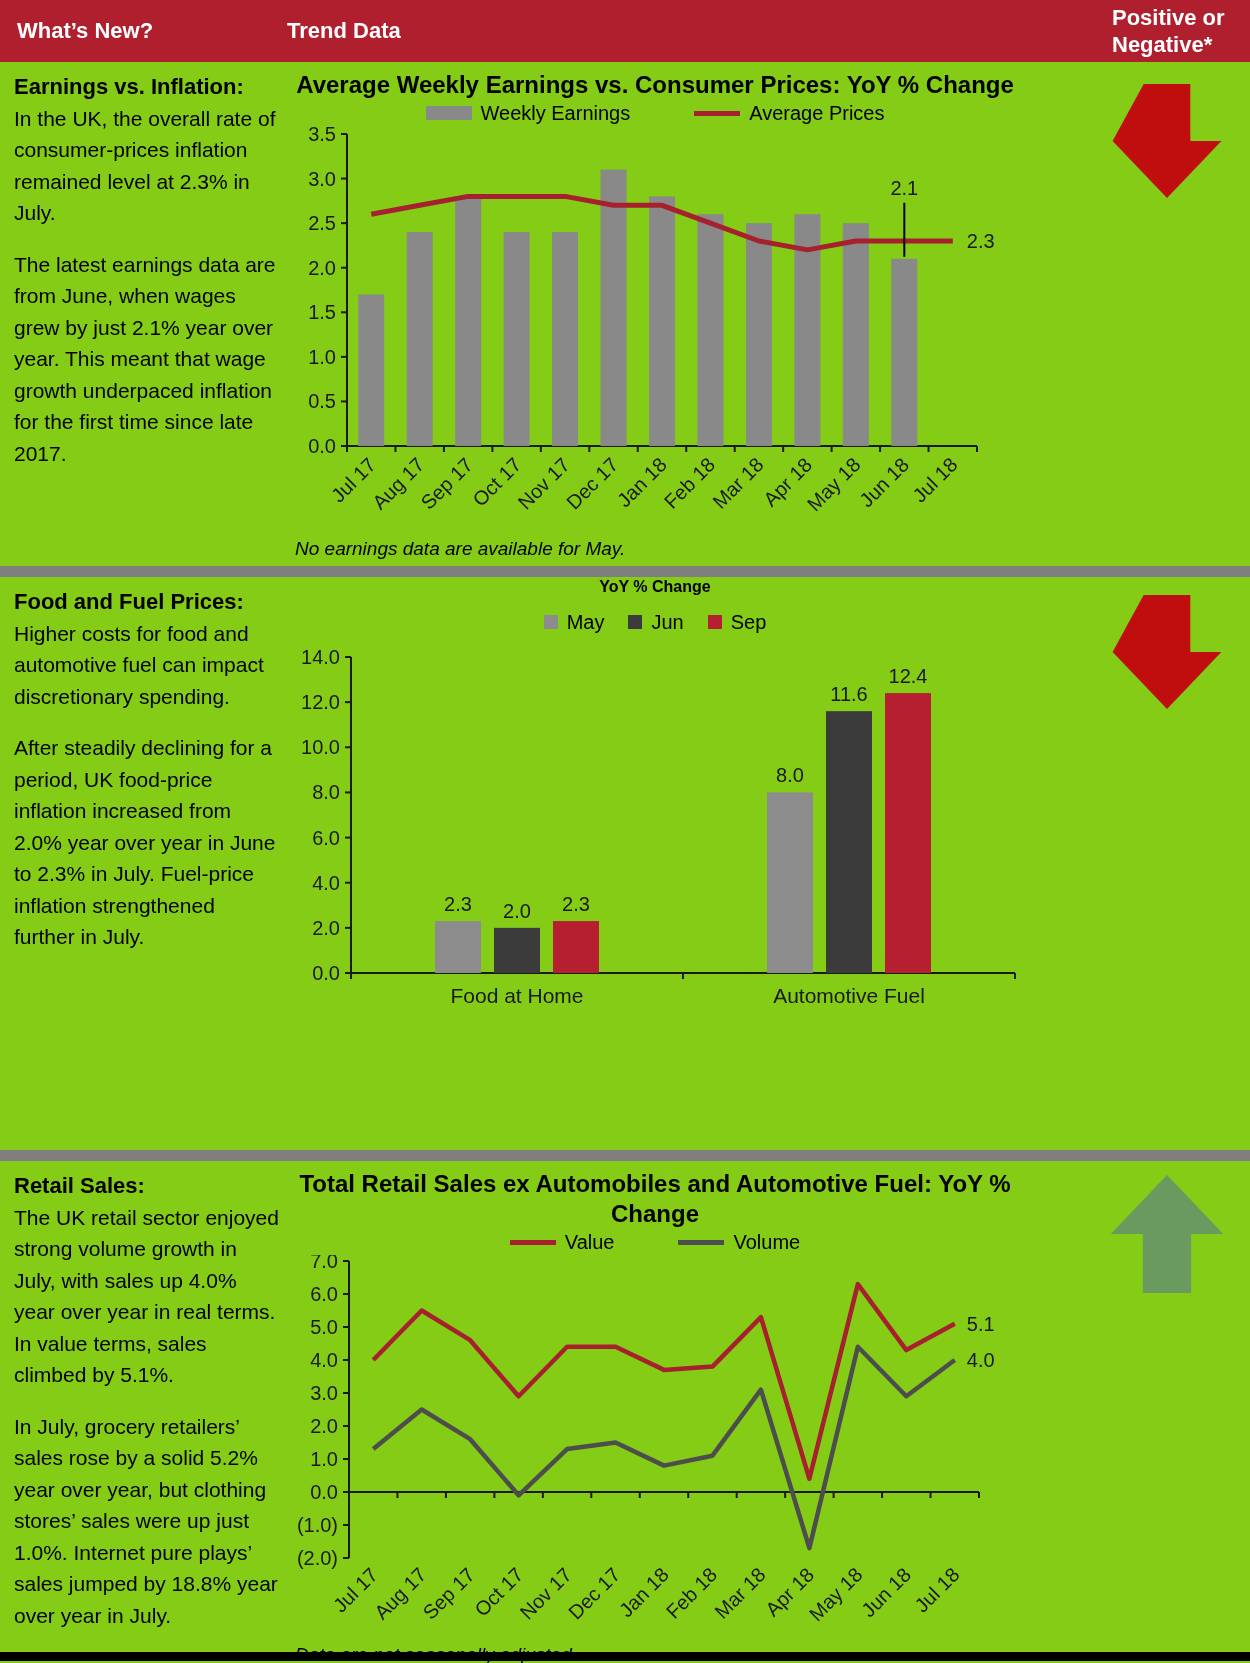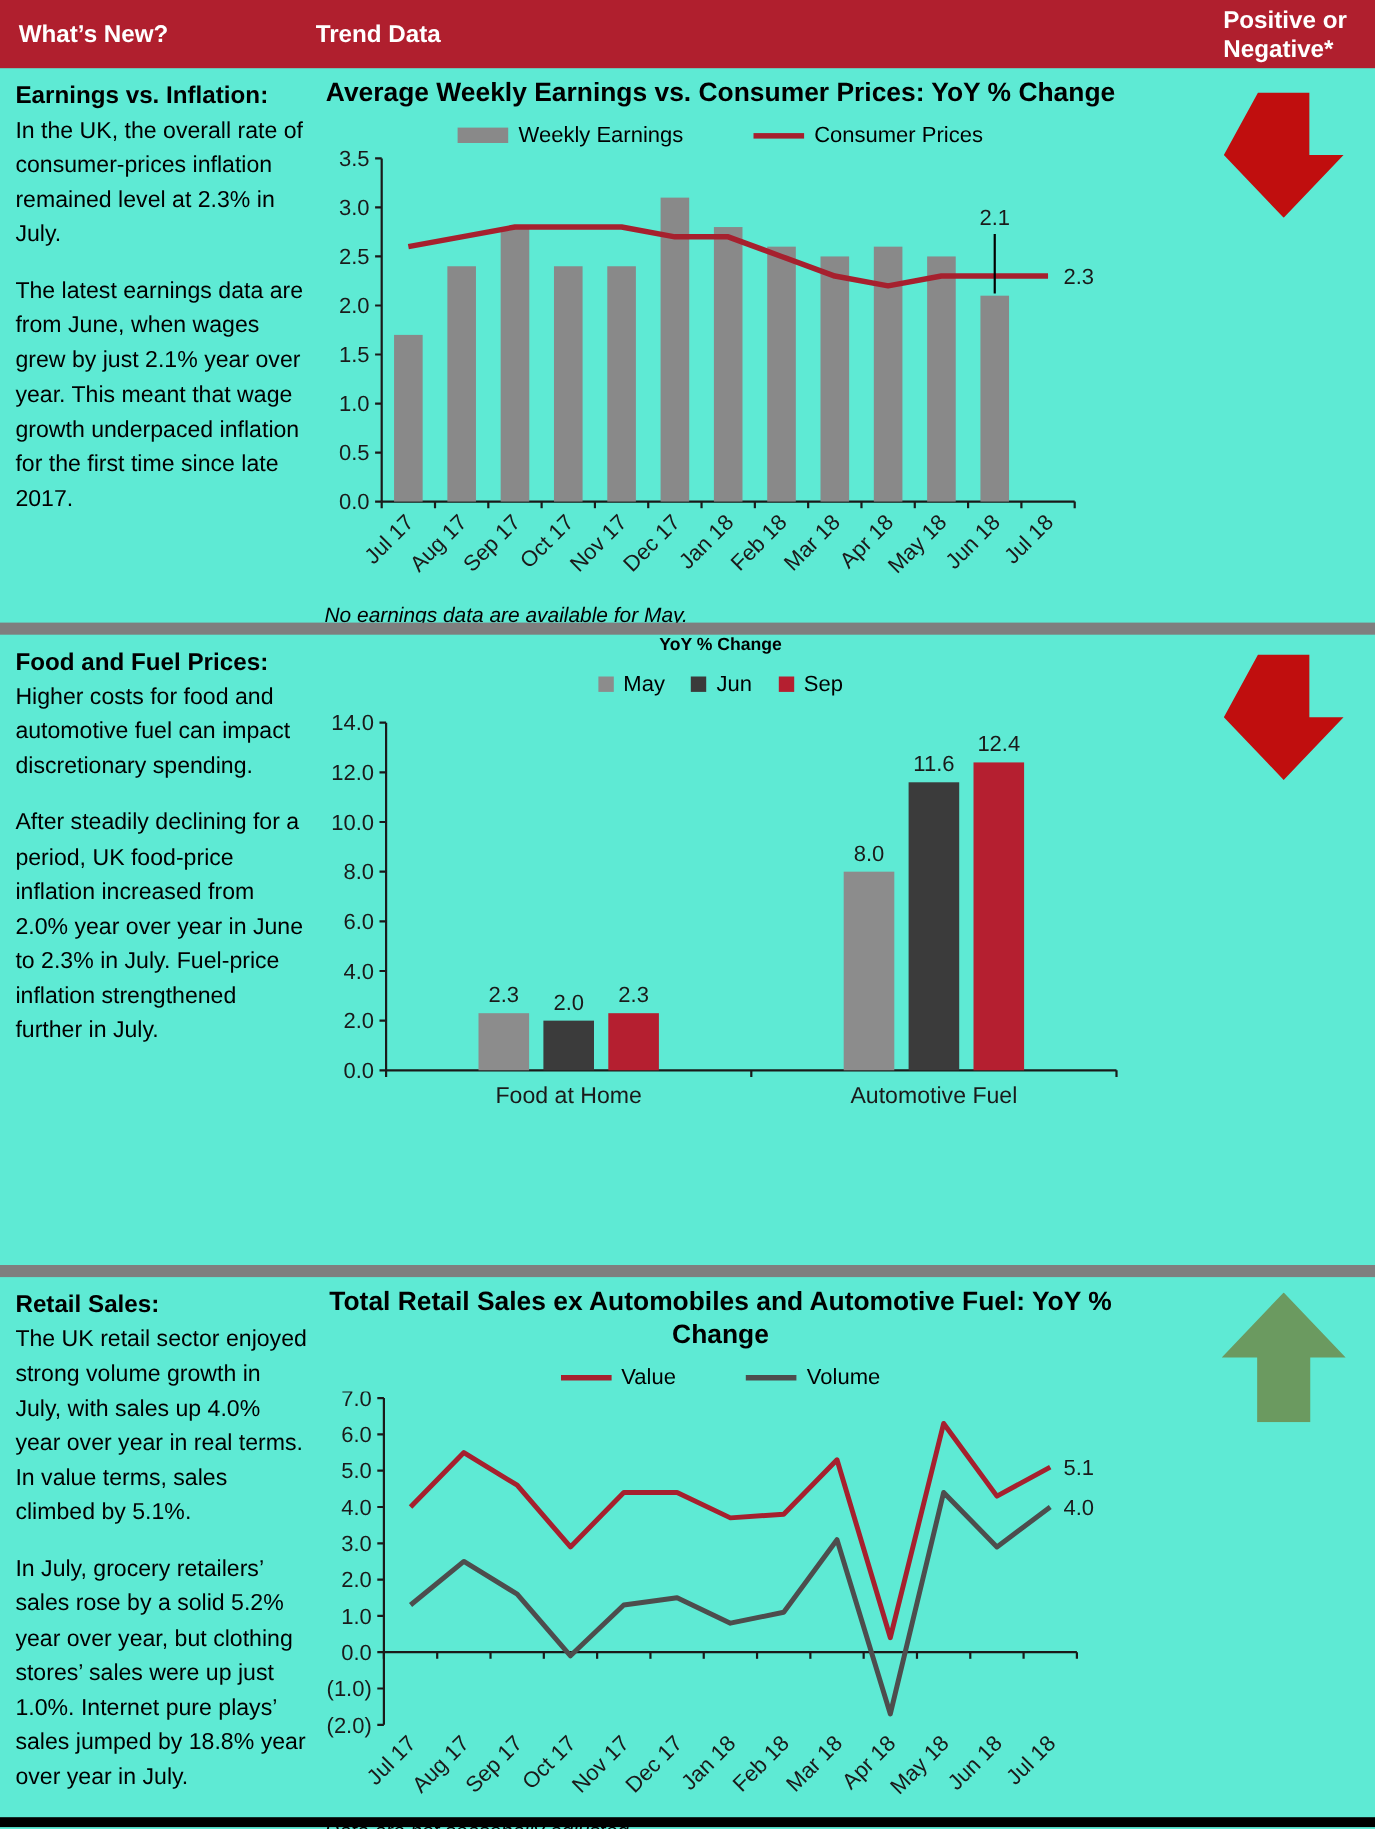--- a/index.html
+++ b/index.html
@@ -1,17 +1,17 @@
 <!DOCTYPE html>
 <html><head>
 <meta charset="utf-8">
 <style>
   html,body{margin:0;padding:0;background:#fff;}
   body{font-family:"Liberation Sans","DejaVu Sans",sans-serif;color:#000;}
-  .page{position:relative;width:1250px;height:1663px;background:#5eead4;overflow:hidden;}
+  .page{position:relative;width:1250px;height:1663px;background:#84cc16;overflow:hidden;}
   svg{font-family:inherit;}
   svg text{fill:#1a1a1a;}
 
   .header{position:absolute;top:0;left:0;right:0;height:62px;display:flex;align-items:center;color:#fff;font-weight:bold;font-size:22px;}
   .hc1{width:270px;padding-left:17px;}
   .hc2{flex:1;}
   .hc3{width:128px;padding-right:10px;line-height:1.25;}
 
   .divider{position:absolute;left:0;right:0;height:11px;}
   .div1{top:566px;}
@@ -24,21 +24,21 @@
   .row3{top:1161px;height:491px;}
 
   .textcol{width:285px;padding:10px 4px 0 14px;box-sizing:border-box;font-size:21px;line-height:1.5;}
   .textcol h2{font-size:22px;margin:0;line-height:1.4;}
   .textcol p{margin:0 0 20px 0;}
 
   .chartcol{width:740px;position:relative;}
   .ctitle{font-weight:bold;font-size:24px;text-align:center;margin-top:8px;line-height:1.25;}
   .row2 .ctitle{margin-top:12px;}
   .ctitle2{font-weight:bold;font-size:16px;text-align:center;line-height:1.25;}
-  .legend{display:flex;justify-content:center;align-items:center;gap:64px;margin-top:10px;height:26px;}
+  .legend{display:flex;justify-content:center;align-items:center;gap:64px;height:26px;}
   .row2 .legend{gap:24px;margin-top:12px;}
   .litem{display:flex;align-items:center;font-size:20px;}
   .sw{display:inline-block;margin-right:9px;}
   .sw.bar{width:46px;height:14px;}
   .sw.line{width:46px;height:5px;}
   .sw.square{width:14px;height:14px;}
   .footnote{font-style:italic;font-size:19px;margin:0 0 0 10px;}
 
   .arrowcol{flex:1;position:relative;}
   .arrow{position:absolute;left:85px;}
@@ -65,21 +65,21 @@
     </div>
     <div class="chartcol">
       <div class="ctitle">Average Weekly Earnings vs. Consumer Prices: YoY % Change</div>
       <div class="legend" id="legend1">
           <div class="litem">
             <span class="sw bar" style="background: rgb(137, 137, 137);"></span>
             <span>Weekly Earnings</span>
           </div>
           <div class="litem">
             <span class="sw line" style="background: rgb(166, 32, 46);"></span>
-            <span>Consumer Prices</span>
+            <span>Average Prices</span>
           </div>
         </div>
       <div id="chart1"><svg width="740" height="408">
             <line x1="62" y1="8" x2="62" y2="320" stroke="#1a1a1a" stroke-width="2"></line>
             <line x1="56" y1="320" x2="62" y2="320" stroke="#1a1a1a" stroke-width="2"></line>
             <text x="51" y="327" text-anchor="end" font-size="20">0.0</text>
             <line x1="56" y1="275.42857142857144" x2="62" y2="275.42857142857144" stroke="#1a1a1a" stroke-width="2"></line>
             <text x="51" y="282.42857142857144" text-anchor="end" font-size="20">0.5</text>
             <line x1="56" y1="230.85714285714286" x2="62" y2="230.85714285714286" stroke="#1a1a1a" stroke-width="2"></line>
             <text x="51" y="237.85714285714286" text-anchor="end" font-size="20">1.0</text>

